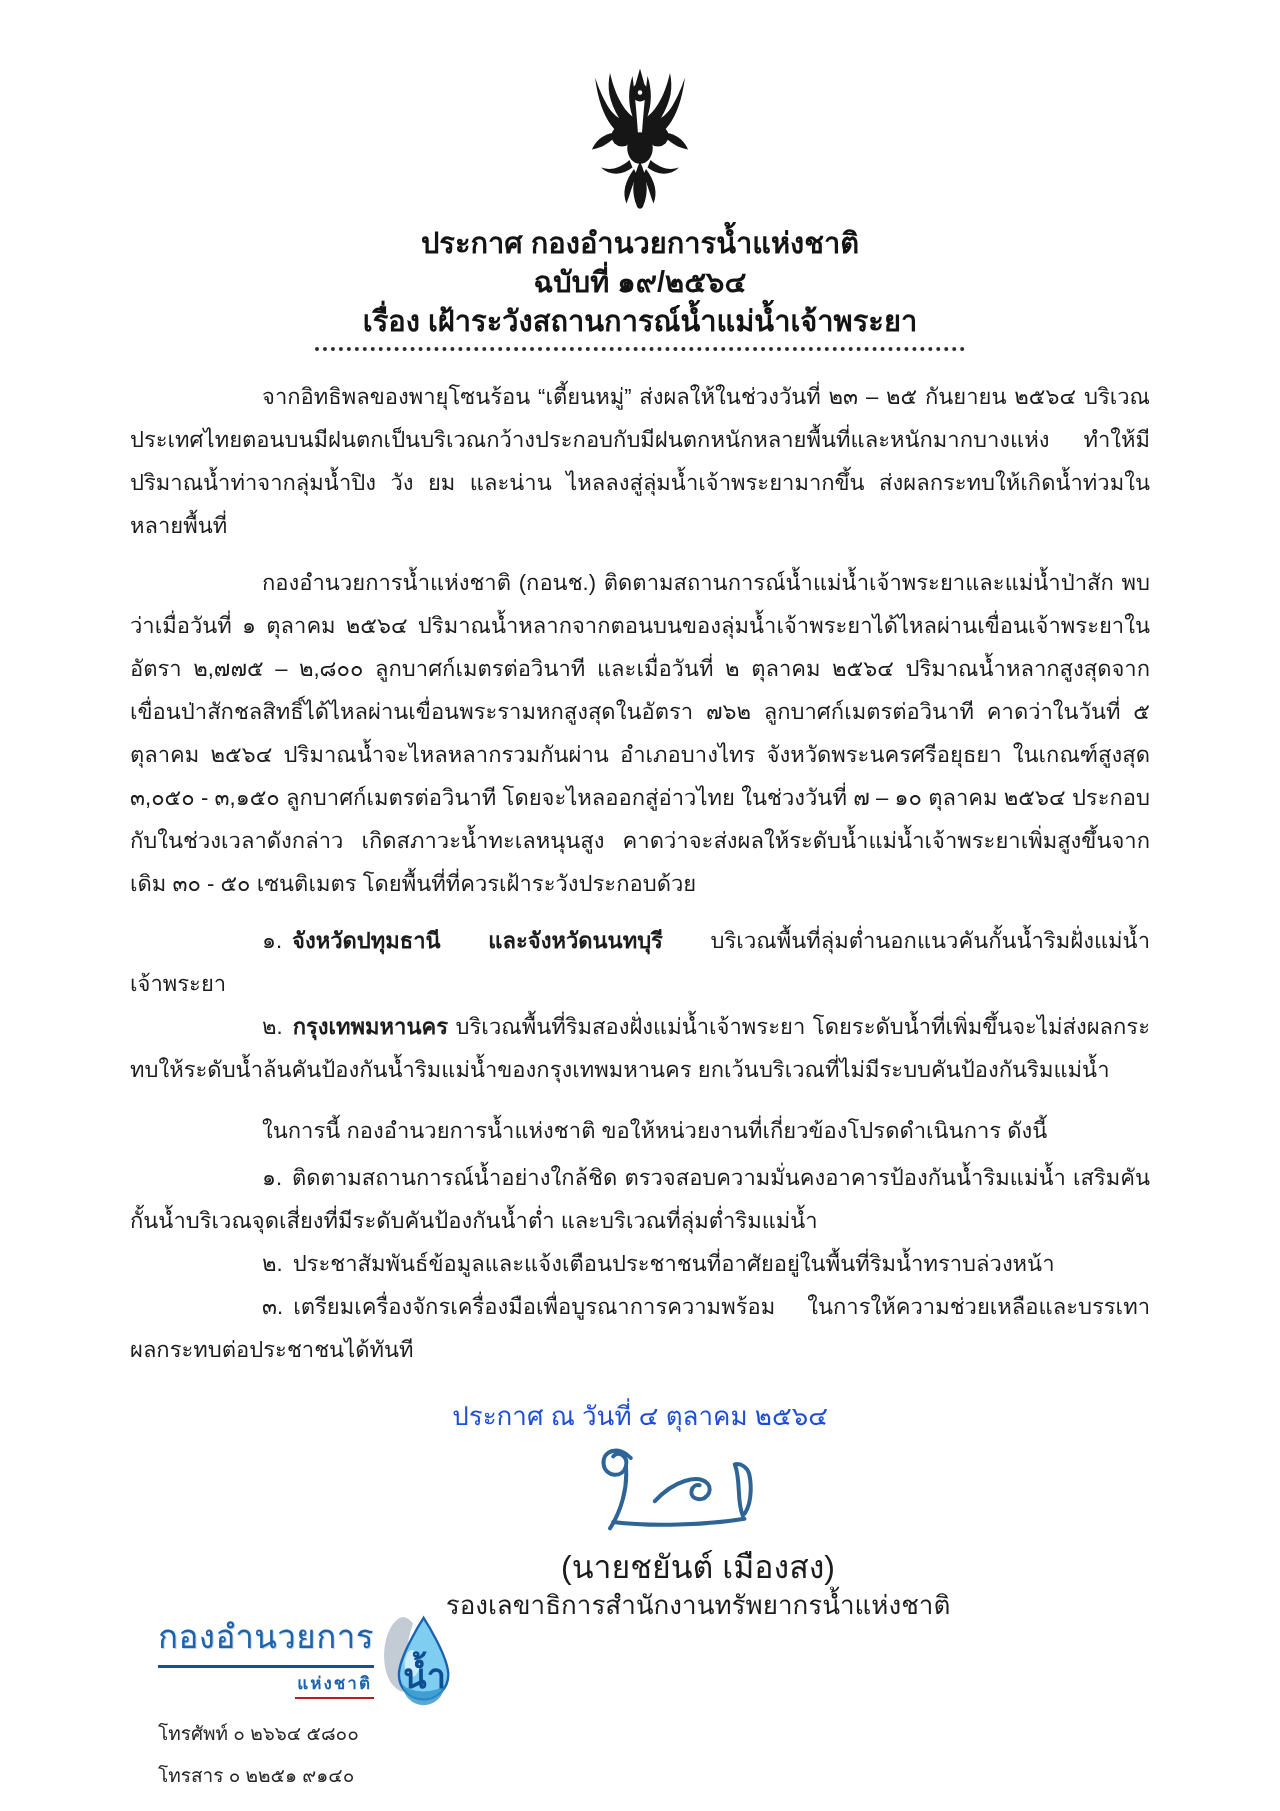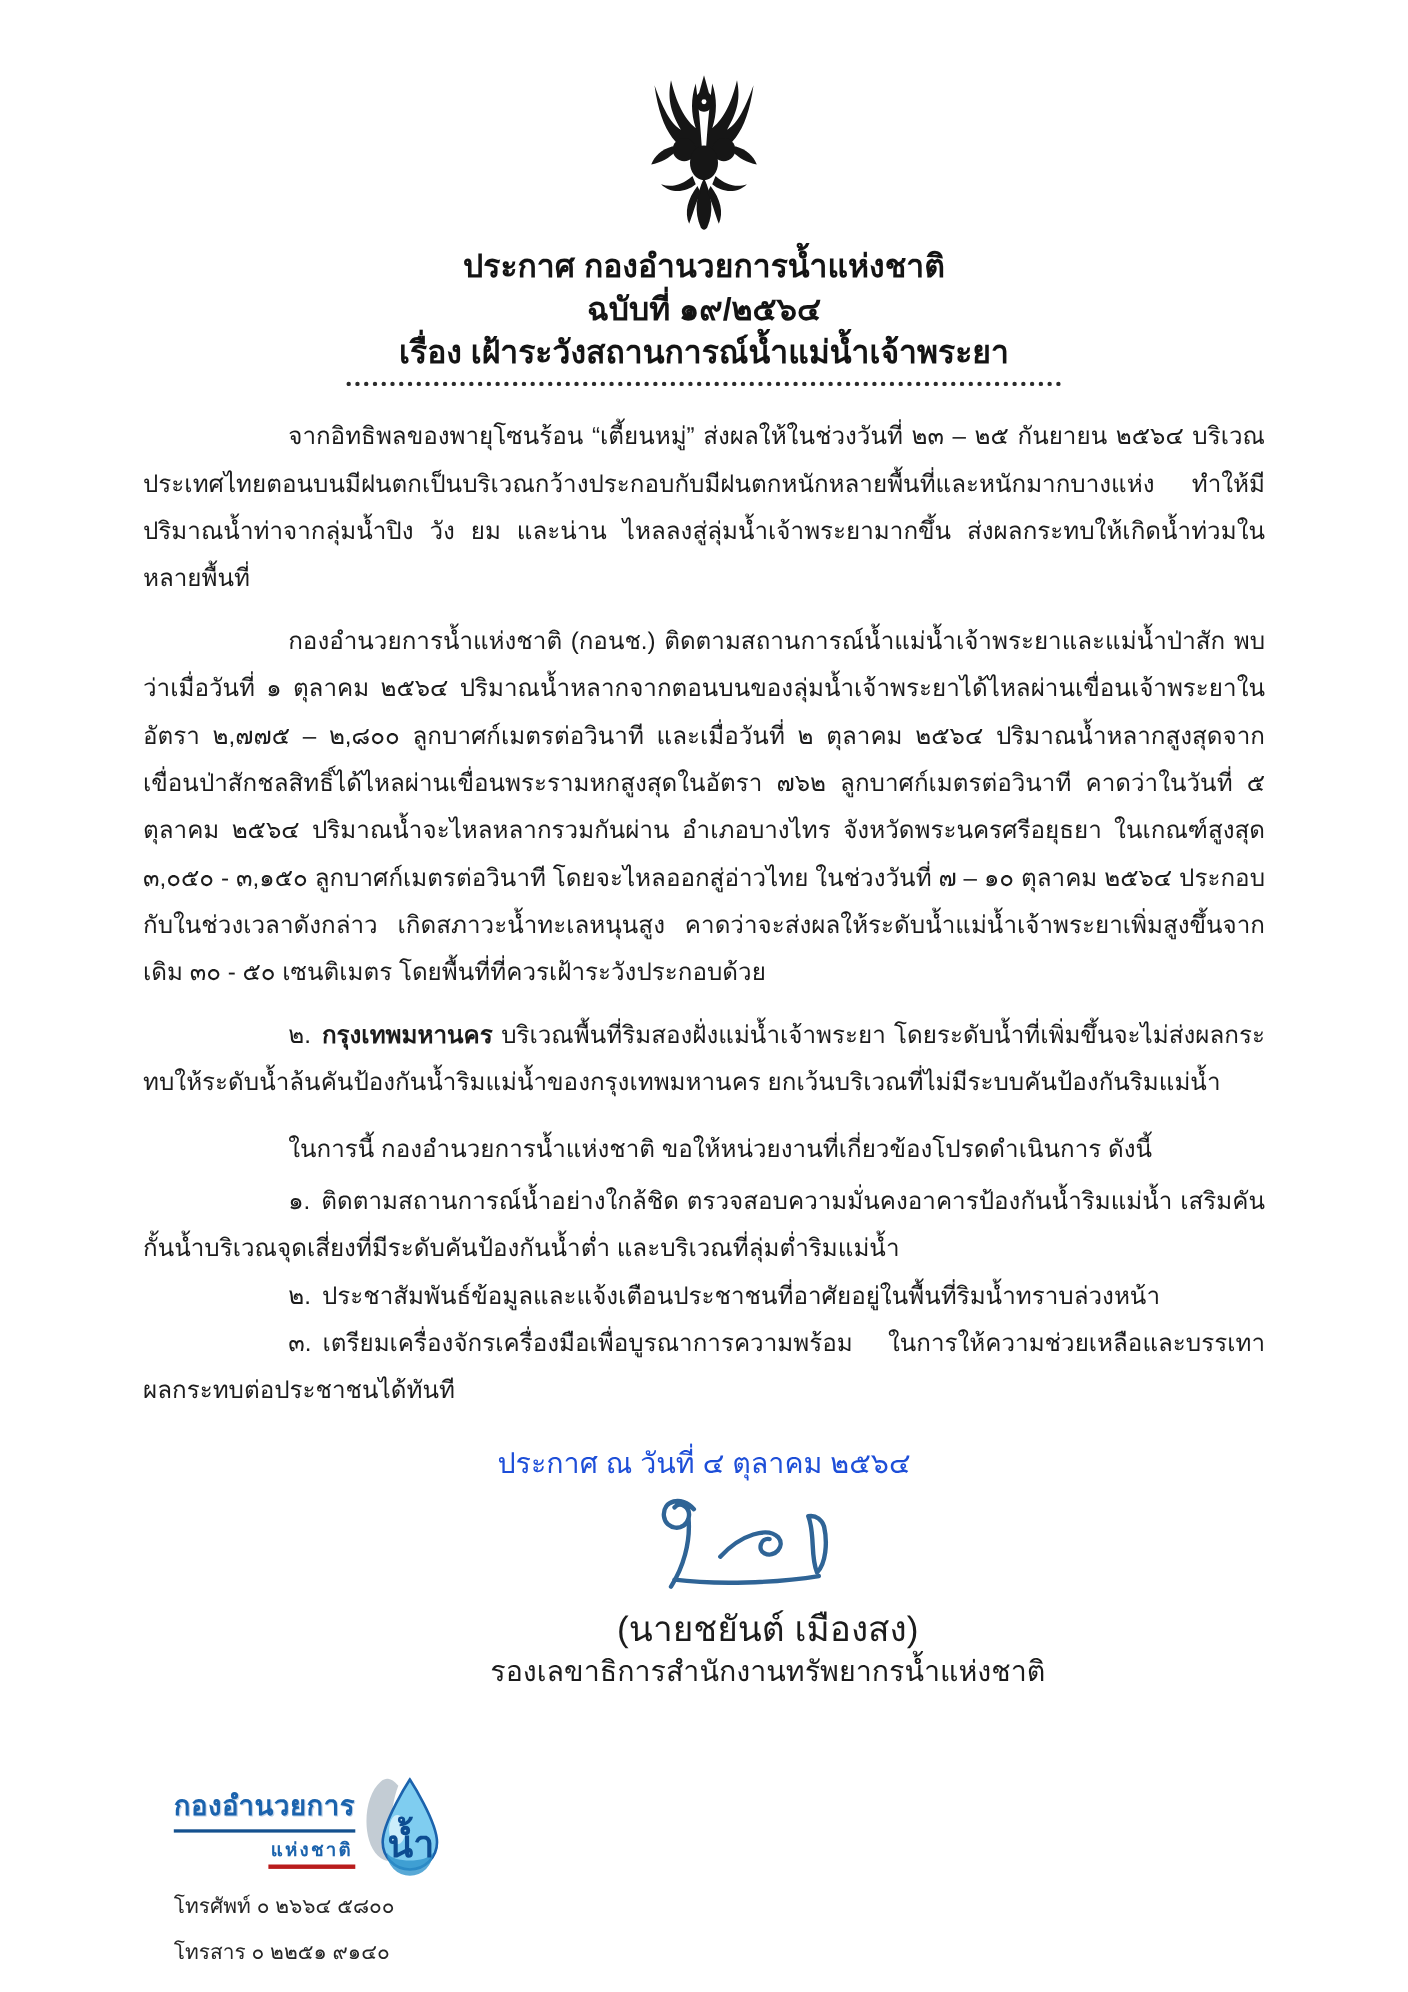--- a/index.html
+++ b/index.html
@@ -30,27 +30,27 @@
     width:560px;margin:6px auto 0 auto;text-align:center;
     transform:translateX(58px);
   }
   .sig-ink{display:block;margin:0 auto;}
   .sig-name{font-size:32px;line-height:38px;margin-top:2px;}
   .sig-title{font-size:26px;line-height:39px;}
   .footer{position:absolute;left:158px;bottom:14px;}
   .logo-row{display:flex;align-items:flex-end;gap:2px;height:96px;margin-bottom:4px;}
   .logo-text{display:flex;flex-direction:column;align-items:flex-end;padding-bottom:10px;}
   .logo-main{
-    font-size:25px;font-weight:700;color:#1b63ad;letter-spacing:0.5px;
+    font-size:33px;font-weight:400;color:#1b63ad;letter-spacing:0.5px;
     border-bottom:3px solid #14518f;padding-bottom:2px;
     text-shadow:1px 1px 0 #c3d4e8;
   }
   .logo-sub{
     font-size:17px;font-weight:700;color:#1b63ad;letter-spacing:2px;
-    border-bottom:4px solid #b91c1c;margin-top:1px;padding:0 2px 1px 2px;
+    border-bottom:2px solid #b91c1c;margin-top:1px;padding:0 2px 1px 2px;
   }
   .contact{font-size:19px;line-height:42px;color:#262626;}
   .contact.email{font-size:27px;}
 </style>
 </head>
 <body>
 
 <div class="page">
 
   <svg class="emblem" viewBox="0 0 200 200" width="152" height="150" aria-hidden="true">
@@ -79,20 +79,21 @@
     <div>เรื่อง  เฝ้าระวังสถานการณ์น้ำแม่น้ำเจ้าพระยา</div>
     <div class="dotted-rule"></div>
   </div>
 
   <div class="content">
 
     <p class="body">จากอิทธิพลของพายุโซนร้อน “เตี้ยนหมู่” ส่งผลให้ในช่วงวันที่ ๒๓ – ๒๕ กันยายน ๒๕๖๔ บริเวณประเทศไทยตอนบนมีฝนตกเป็นบริเวณกว้างประกอบกับมีฝนตกหนักหลายพื้นที่และหนักมากบางแห่ง ทำให้มีปริมาณน้ำท่าจากลุ่มน้ำปิง วัง ยม และน่าน ไหลลงสู่ลุ่มน้ำเจ้าพระยามากขึ้น ส่งผลกระทบให้เกิดน้ำท่วมในหลายพื้นที่</p>
 
     <p class="body">กองอำนวยการน้ำแห่งชาติ (กอนช.) ติดตามสถานการณ์น้ำแม่น้ำเจ้าพระยาและแม่น้ำป่าสัก พบว่าเมื่อวันที่ ๑ ตุลาคม ๒๕๖๔ ปริมาณน้ำหลากจากตอนบนของลุ่มน้ำเจ้าพระยาได้ไหลผ่านเขื่อนเจ้าพระยาในอัตรา ๒,๗๗๕ – ๒,๘๐๐ ลูกบาศก์เมตรต่อวินาที และเมื่อวันที่ ๒ ตุลาคม ๒๕๖๔ ปริมาณน้ำหลากสูงสุดจากเขื่อนป่าสักชลสิทธิ์ได้ไหลผ่านเขื่อนพระรามหกสูงสุดในอัตรา ๗๖๒ ลูกบาศก์เมตรต่อวินาที คาดว่าในวันที่ ๕ ตุลาคม ๒๕๖๔ ปริมาณน้ำจะไหลหลากรวมกันผ่าน อำเภอบางไทร จังหวัดพระนครศรีอยุธยา ในเกณฑ์สูงสุด ๓,๐๕๐ - ๓,๑๕๐ ลูกบาศก์เมตรต่อวินาที โดยจะไหลออกสู่อ่าวไทย ในช่วงวันที่ ๗ – ๑๐ ตุลาคม ๒๕๖๔ ประกอบกับในช่วงเวลาดังกล่าว เกิดสภาวะน้ำทะเลหนุนสูง คาดว่าจะส่งผลให้ระดับน้ำแม่น้ำเจ้าพระยาเพิ่มสูงขึ้นจากเดิม ๓๐ - ๕๐ เซนติเมตร โดยพื้นที่ที่ควรเฝ้าระวังประกอบด้วย</p>
 
+    <p class="body item"><span class="num">๑.</span><b class="lead">จังหวัดปทุมธานี และจังหวัดนนทบุรี</b> <span>บริเวณพื้นที่ลุ่มต่ำนอกแนวคันกั้นน้ำริมฝั่งแม่น้ำเจ้าพระยา</span></p>
 
     <p class="body item"><span class="num">๒.</span><b class="lead">กรุงเทพมหานคร</b> <span>บริเวณพื้นที่ริมสองฝั่งแม่น้ำเจ้าพระยา โดยระดับน้ำที่เพิ่มขึ้นจะไม่ส่งผลกระทบให้ระดับน้ำล้นคันป้องกันน้ำริมแม่น้ำของกรุงเทพมหานคร ยกเว้นบริเวณที่ไม่มีระบบคันป้องกันริมแม่น้ำ</span></p>
 
     <p class="body intro">ในการนี้ กองอำนวยการน้ำแห่งชาติ ขอให้หน่วยงานที่เกี่ยวข้องโปรดดำเนินการ ดังนี้</p>
 
     <p class="body action"><span class="num">๑.</span><span>ติดตามสถานการณ์น้ำอย่างใกล้ชิด ตรวจสอบความมั่นคงอาคารป้องกันน้ำริมแม่น้ำ เสริมคันกั้นน้ำบริเวณจุดเสี่ยงที่มีระดับคันป้องกันน้ำต่ำ และบริเวณที่ลุ่มต่ำริมแม่น้ำ</span></p>
 
     <p class="body action"><span class="num">๒.</span><span>ประชาสัมพันธ์ข้อมูลและแจ้งเตือนประชาชนที่อาศัยอยู่ในพื้นที่ริมน้ำทราบล่วงหน้า</span></p>
 
     <p class="body action"><span class="num">๓.</span><span>เตรียมเครื่องจักรเครื่องมือเพื่อบูรณาการความพร้อม ในการให้ความช่วยเหลือและบรรเทาผลกระทบต่อประชาชนได้ทันที</span></p>

